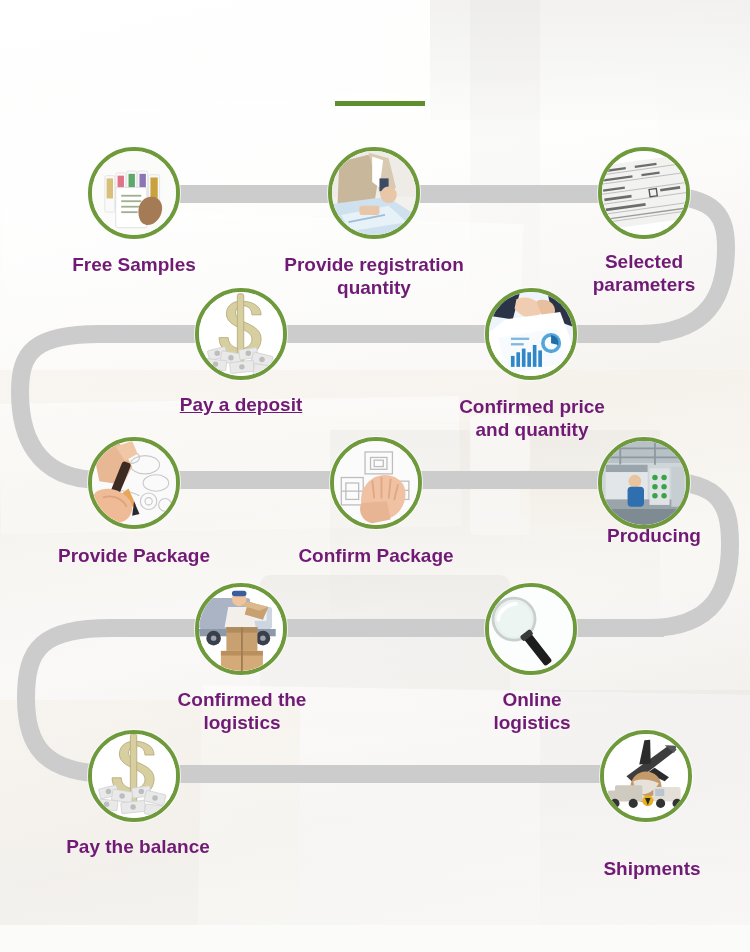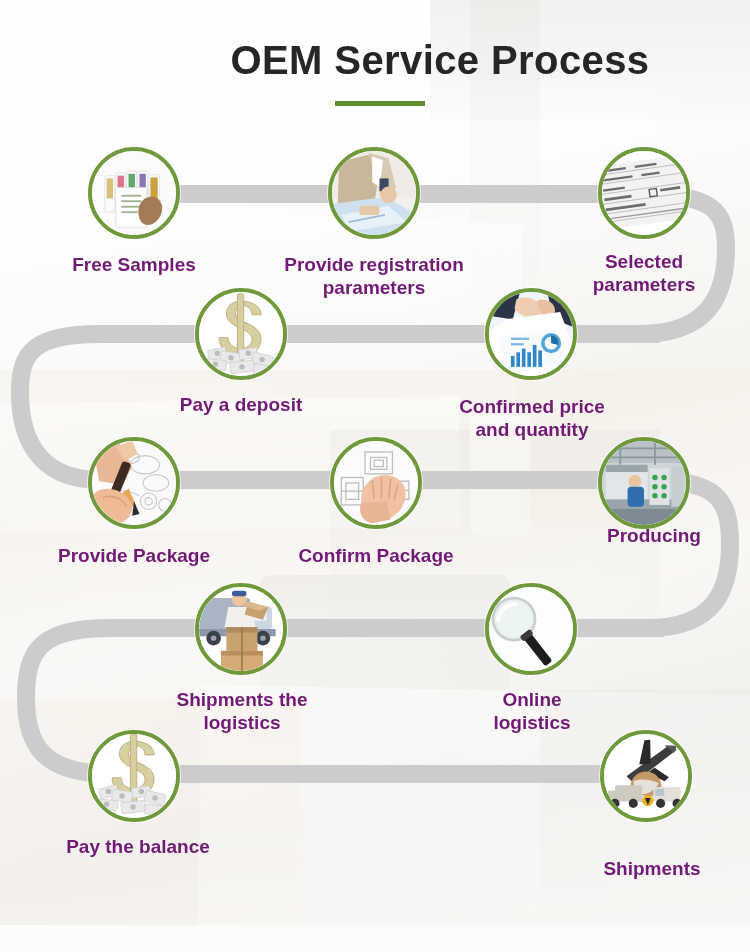--- a/index.html
+++ b/index.html
@@ -94,23 +94,20 @@
       <path d="M 648 480 C 716 480 730 498 730 544 C 730 588 716 628 648 628"></path>
 
       <path d="M 664 628 L 112 628"></path>
 
       <path d="M 112 628 C 42 628 26 648 26 698 C 26 744 42 774 112 774"></path>
 
       <path d="M 100 774 L 650 774"></path>
     </g>
   </svg>
 
-  <div class="title-wrap">
-    <h1 class="title">OEM Service Process</h1>
-  </div>
   <div class="title-rule"></div>
 
   <div class="step">
     <div class="bubble" style="left:88px;top:147px;width:92px;height:92px;">
       <svg class="art" viewBox="0 0 92 92">
         <rect x="0" y="0" width="92" height="92" fill="#fbfbfa"></rect>
         <g>
           <rect x="14" y="27" width="11" height="40" rx="2" fill="#fafafa" stroke="#e2e2e2"></rect>
             <rect x="16" y="30" width="7" height="22" fill="#d9c07a"></rect>
           <rect x="26" y="24" width="11" height="40" rx="2" fill="#fafafa" stroke="#e2e2e2"></rect>
@@ -145,21 +142,21 @@
         <path d="M44 6 L56 10 L52 40 L44 34 Z" fill="#ffffff"></path>
         <rect x="52" y="30" width="10" height="14" fill="#3c4a63"></rect>
         <path d="M0 58 L60 50 L92 70 L92 92 L0 92 Z" fill="#cfe0ee"></path>
         <path d="M10 70 L62 60 L82 78 L20 88 Z" fill="#e7f1f8"></path>
         <path d="M18 78 L58 70" stroke="#9dbed6" stroke-width="2"></path>
         <circle cx="62" cy="48" r="9" fill="#e8c6a8"></circle>
         <rect x="30" y="60" width="22" height="10" rx="3" fill="#e8c6a8"></rect>
       </svg>
     </div>
     <div class="caption" style="left:272px;top:253px;width:204px;">Provide registration
-parameters</div>
+quantity</div>
   </div>
 
   <div class="step">
     <div class="bubble" style="left:598px;top:147px;width:92px;height:92px;">
       <svg class="art" viewBox="0 0 92 92">
         <rect width="92" height="92" fill="#ffffff"></rect>
         <g transform="rotate(-8 46 46)">
           <rect x="-8" y="10" width="108" height="70" fill="#f2f2f0"></rect>
           <g stroke="#bdbdbd" stroke-width="1">
             <line x1="-4" y1="20" x2="96" y2="20"></line>
@@ -210,21 +207,21 @@
         <g fill="#bdbdbd">
           <circle cx="20" cy="67" r="3"></circle>
             <circle cx="35" cy="72" r="3"></circle>
             <circle cx="54" cy="67" r="3"></circle>
           <circle cx="69" cy="74" r="3"></circle>
             <circle cx="18" cy="79" r="3"></circle>
             <circle cx="47" cy="82" r="3"></circle>
         </g>
       </svg>
     </div>
-    <div class="caption" style="left:153px;top:393px;width:176px;">Pay a deposit</div>
+    <div class="caption" style="left:153px;top:393px;width:176px;text-decoration:underline;">Pay a deposit</div>
   </div>
 
   <div class="step">
     <div class="bubble" style="left:485px;top:288px;width:92px;height:92px;">
       <svg class="art" viewBox="0 0 92 92">
         <rect width="92" height="92" fill="#eef4f9"></rect>
         <path d="M0 0 L34 0 L26 30 L0 26 Z" fill="#2b3347"></path>
         <path d="M64 0 L92 0 L92 38 L70 30 Z" fill="#2b3347"></path>
         <path d="M30 8 C38 4 48 6 54 12 C60 18 58 26 50 28 C42 30 32 24 28 18 Z" fill="#f0cdb0"></path>
         <path d="M52 10 C60 6 70 10 72 18 C74 26 66 30 58 26 Z" fill="#e8c09f"></path>
@@ -354,21 +351,21 @@
         <path d="M54 16 L76 22 L70 36 L50 30 Z" fill="#c9a070"></path>
         <path d="M54 16 L76 22 L66 26 L46 20 Z" fill="#dcb98c"></path>
         <rect x="30" y="44" width="34" height="26" fill="#c9a070"></rect>
         <rect x="30" y="44" width="34" height="6" fill="#b08b5e"></rect>
         <line x1="47" y1="44" x2="47" y2="70" stroke="#a07c52" stroke-width="2"></line>
         <rect x="24" y="70" width="46" height="22" fill="#d4ab78"></rect>
         <rect x="24" y="70" width="46" height="5" fill="#b98f5c"></rect>
         <line x1="47" y1="70" x2="47" y2="92" stroke="#a07c52" stroke-width="2"></line>
       </svg>
     </div>
-    <div class="caption" style="left:148px;top:688px;width:188px;">Shipments the
+    <div class="caption" style="left:148px;top:688px;width:188px;">Confirmed the
 logistics</div>
   </div>
 
   <div class="step">
     <div class="bubble" style="left:485px;top:583px;width:92px;height:92px;">
       <svg class="art" viewBox="0 0 92 92">
         <rect width="92" height="92" fill="#fcfdfd"></rect>
         <g transform="rotate(-38 46 46)">
           <circle cx="38" cy="26" r="23" fill="#e8f1ef" stroke="#c9cfcd" stroke-width="3"></circle>
           <circle cx="38" cy="26" r="19" fill="#edf5f3"></circle>

